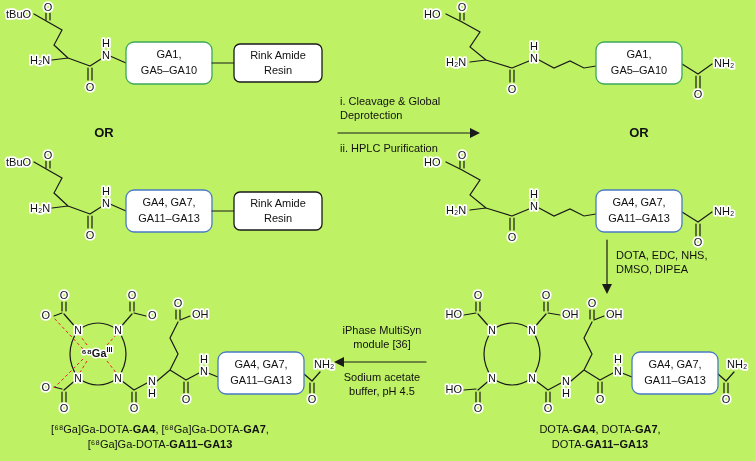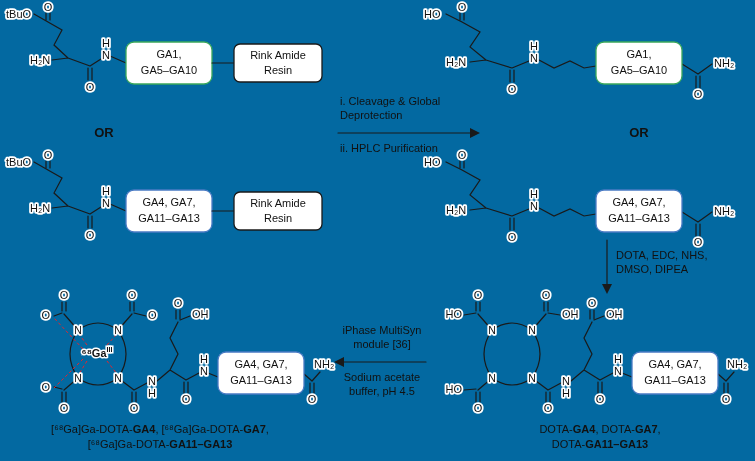--- a/index.html
+++ b/index.html
@@ -1,16 +1,16 @@
 <!DOCTYPE html>
 <html><head>
 <meta charset="utf-8">
 <style>
   html,body{margin:0;padding:0;background:#ffffff}
-  .page{position:relative;width:755px;height:461px;background:#0369a1;overflow:hidden;
+  .page{position:relative;width:755px;height:461px;background:#bef264;overflow:hidden;
         font-family:"Liberation Sans",sans-serif}
   svg{display:block}
   svg text{font-family:"Liberation Sans",sans-serif;fill:#111}
   .bond{stroke:#1a1a1a;stroke-width:1.2;fill:none;stroke-linecap:round}
   .boxrect{fill:#fff;stroke-width:1.3}
   .atom{font-size:11px;paint-order:stroke;stroke:#fff;stroke-width:3.5px;stroke-linejoin:round}
   .ringN{font-size:10.5px}
   .boxline{font-size:11px;text-anchor:middle}
   .lbl{font-size:11px}
   .or{font-size:13px;font-weight:bold;text-anchor:middle}

